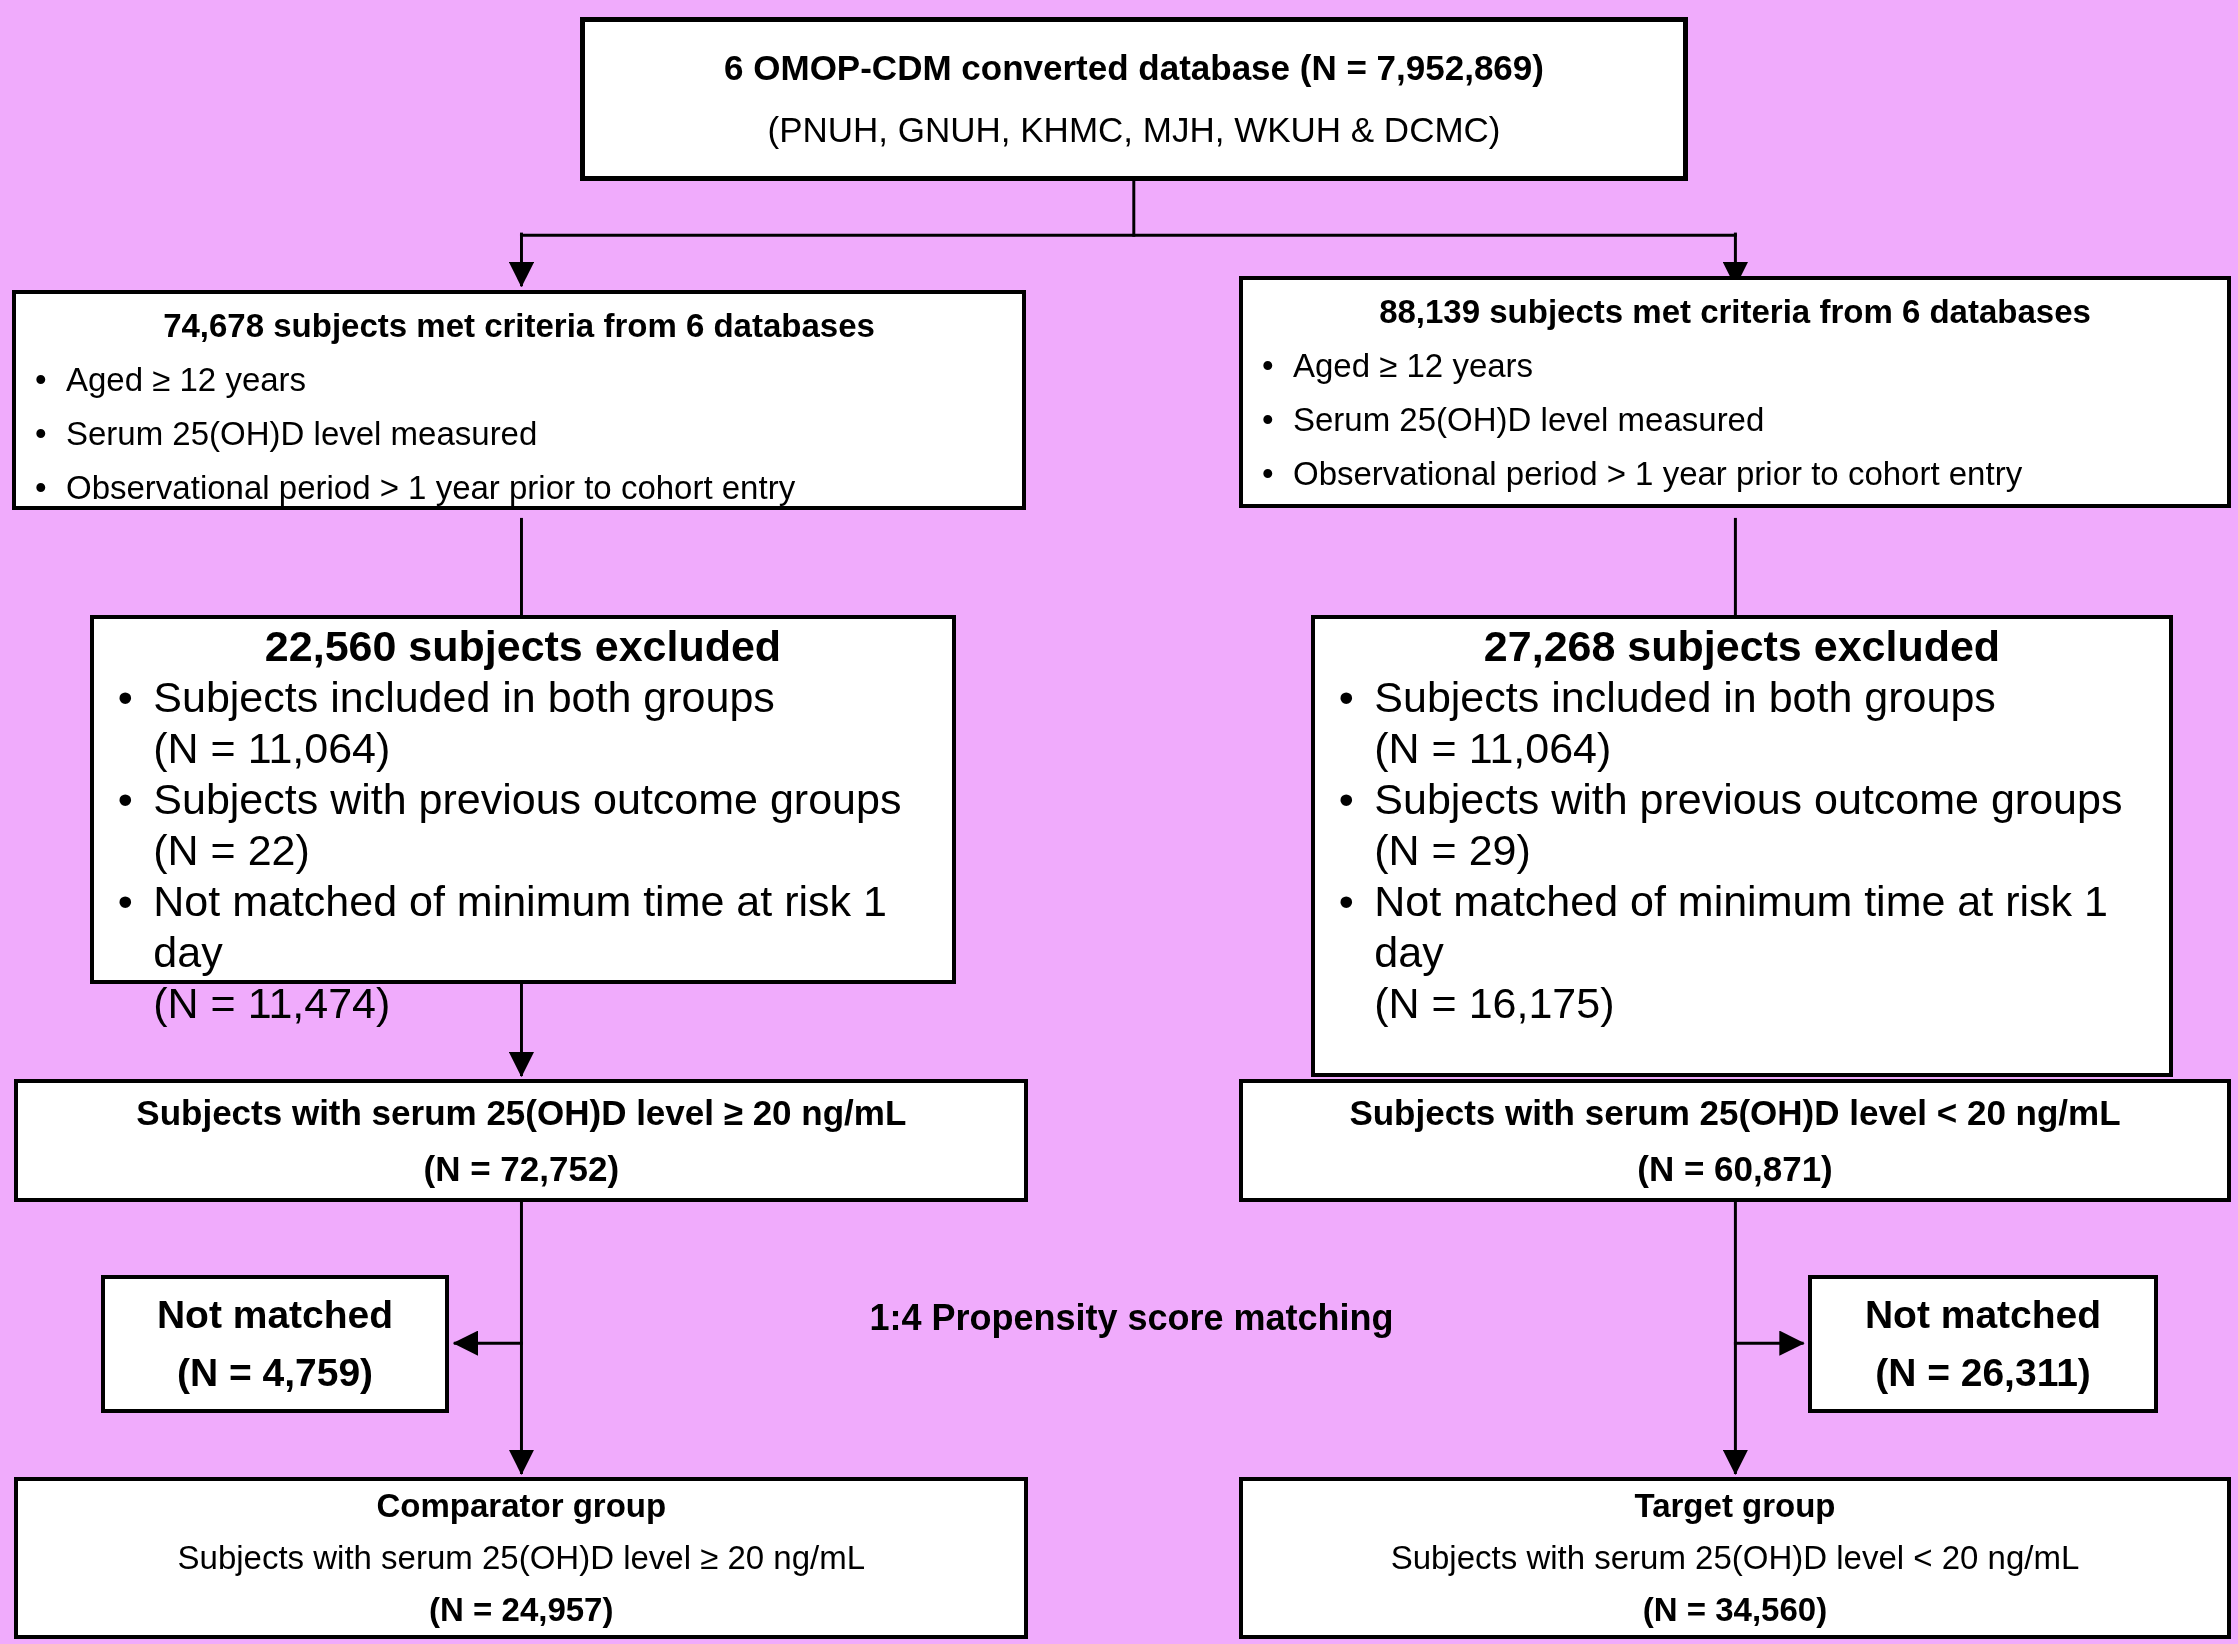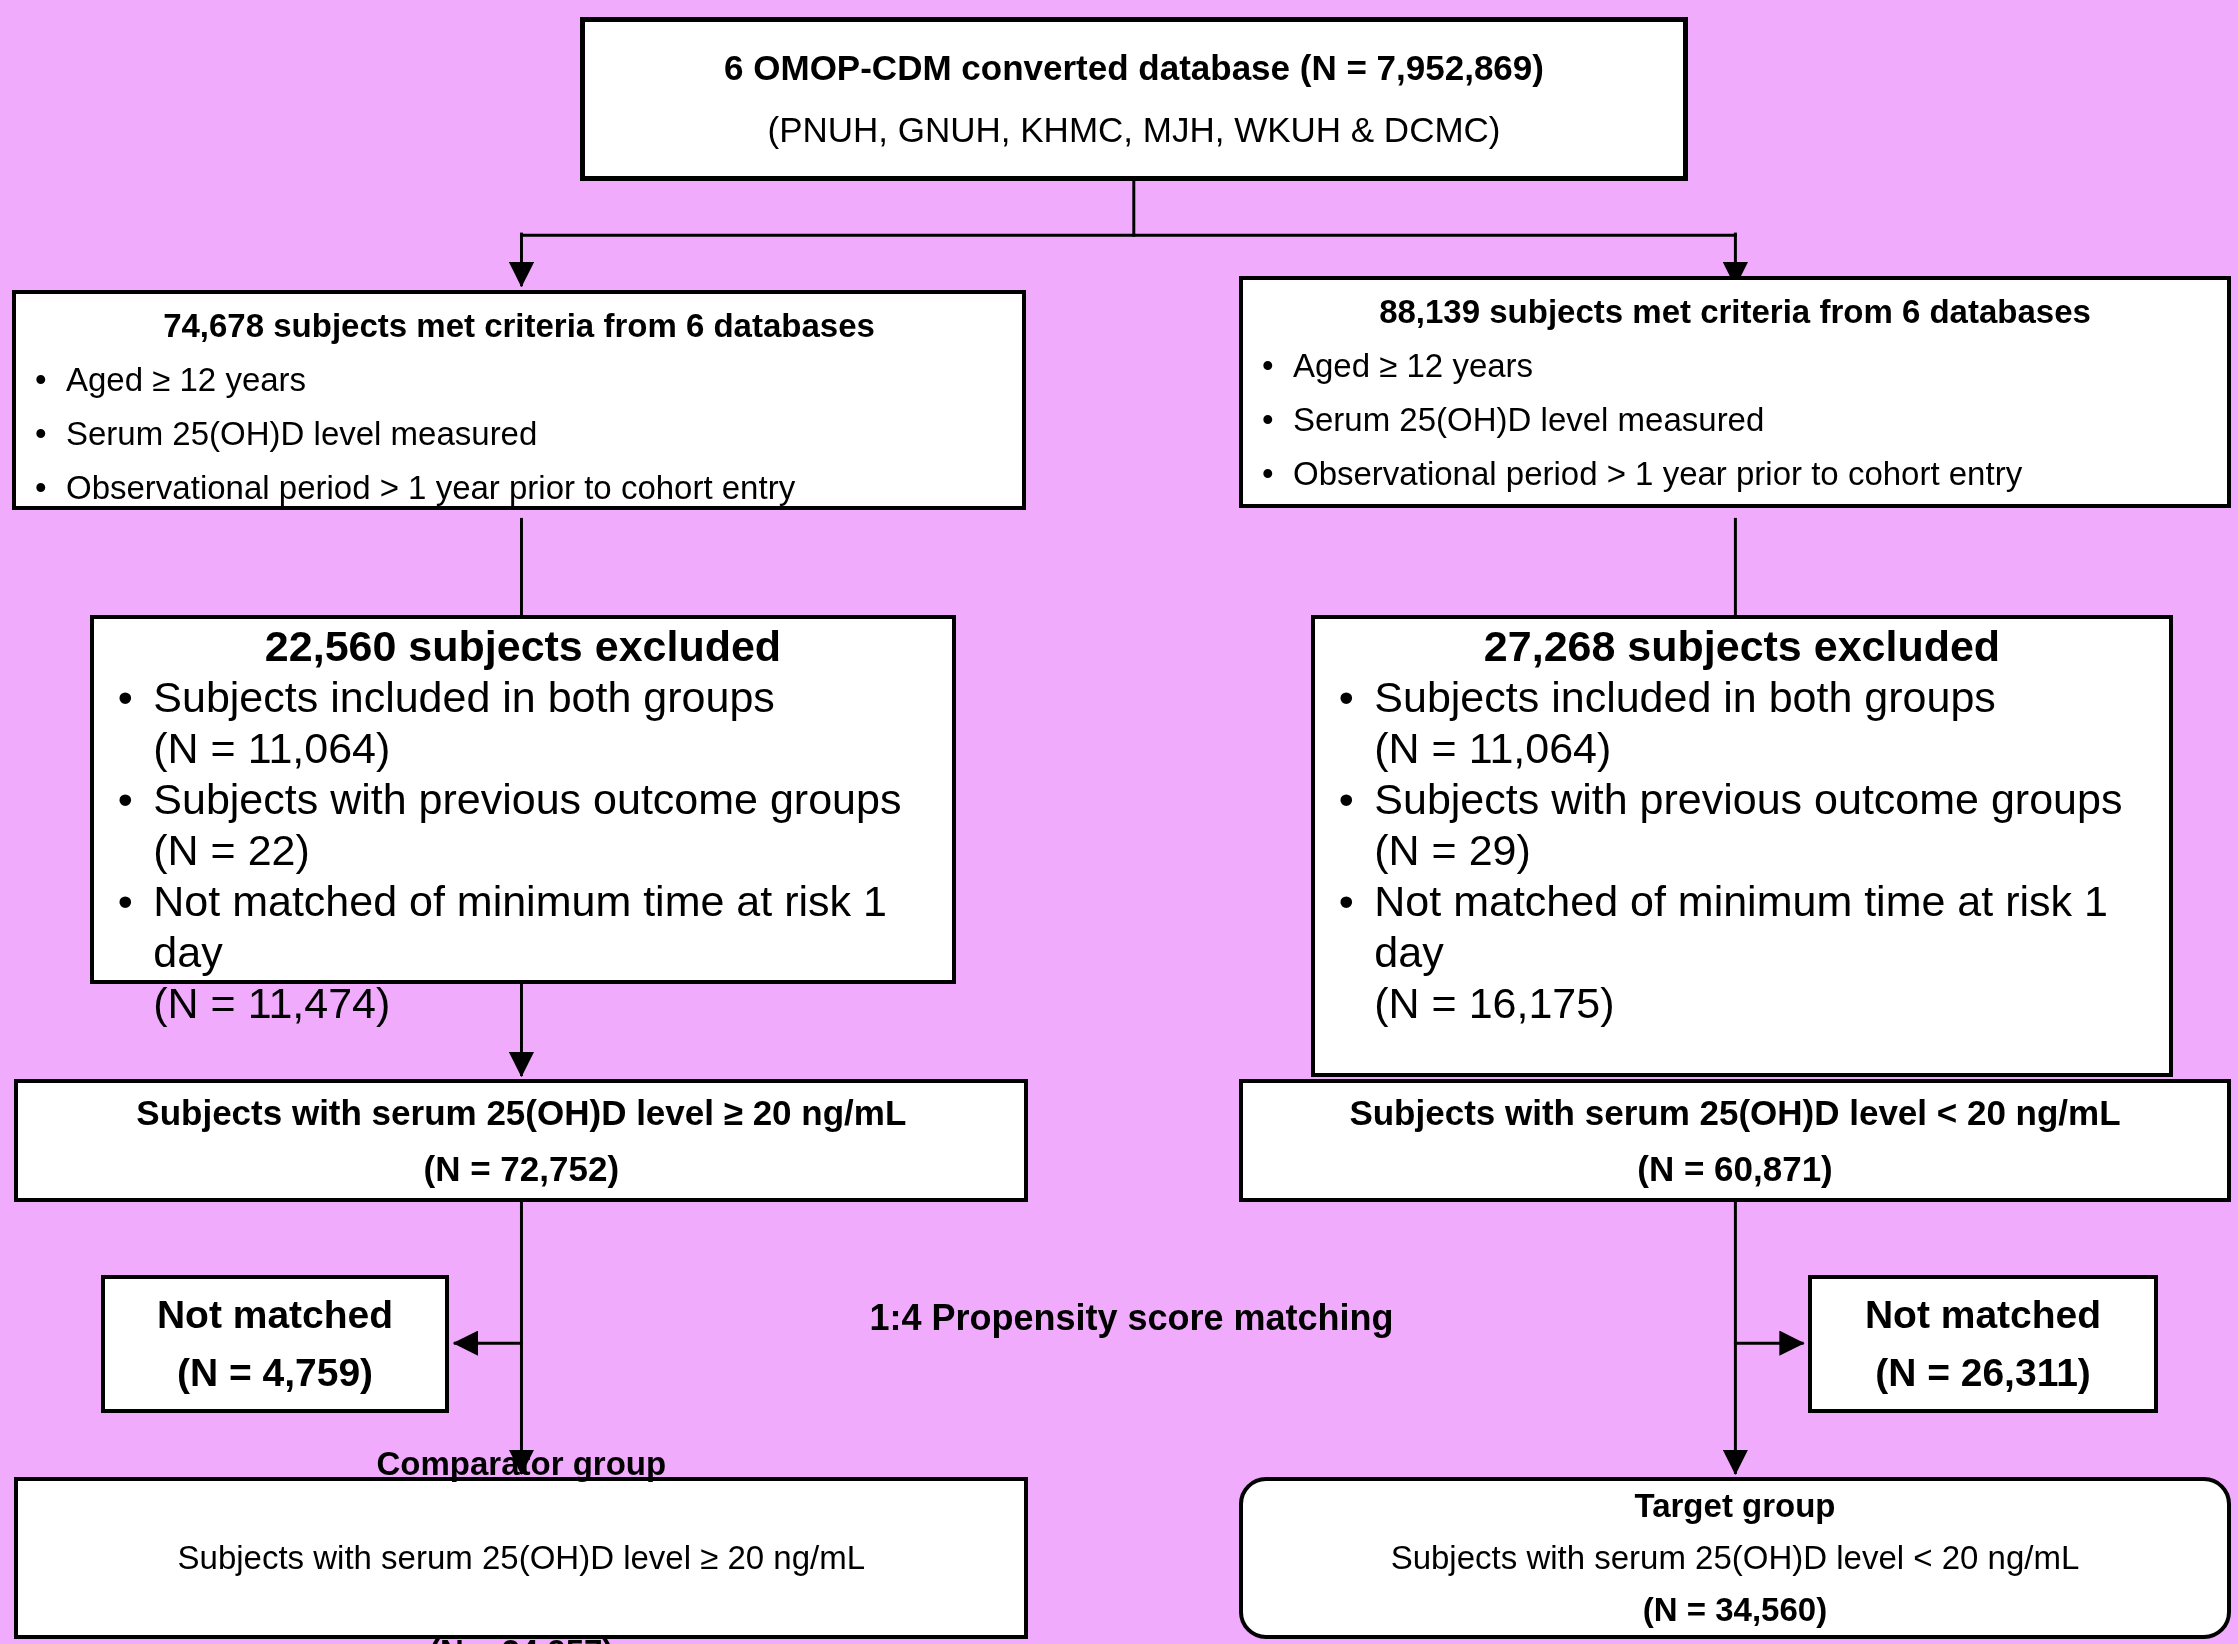--- a/index.html
+++ b/index.html
@@ -120,26 +120,26 @@
   <div class="bx nm" style="left:101px; top:1275px; width:348px; height:138px;">
     <div>Not matched</div>
     <div>(N = 4,759)</div>
   </div>
 
   <div class="bx nm" style="left:1808px; top:1275px; width:350px; height:138px;">
     <div>Not matched</div>
     <div>(N = 26,311)</div>
   </div>
 
-  <div class="bx grp" style="left:14.3px; top:1477px; width:1014px; height:162px;gap:42px;">
+  <div class="bx grp" style="left:14.3px; top:1477px; width:1014px; height:162px;">
     <div class="l1">Comparator group</div>
     <div class="l2">Subjects with serum 25(OH)D level ≥ 20 ng/mL</div>
     <div class="l3">(N = 24,957)</div>
   </div>
 
-  <div class="bx grp" style="left:1239px; top:1477px; width:992px; height:162px;border-radius:27px;">
+  <div class="bx grp" style="left:1239px; top:1477px; width:992px; height:162px;">
     <div class="l1">Target group</div>
     <div class="l2">Subjects with serum 25(OH)D level &lt; 20 ng/mL</div>
     <div class="l3">(N = 34,560)</div>
   </div>
 
 </div>
 
 
 </body></html>

